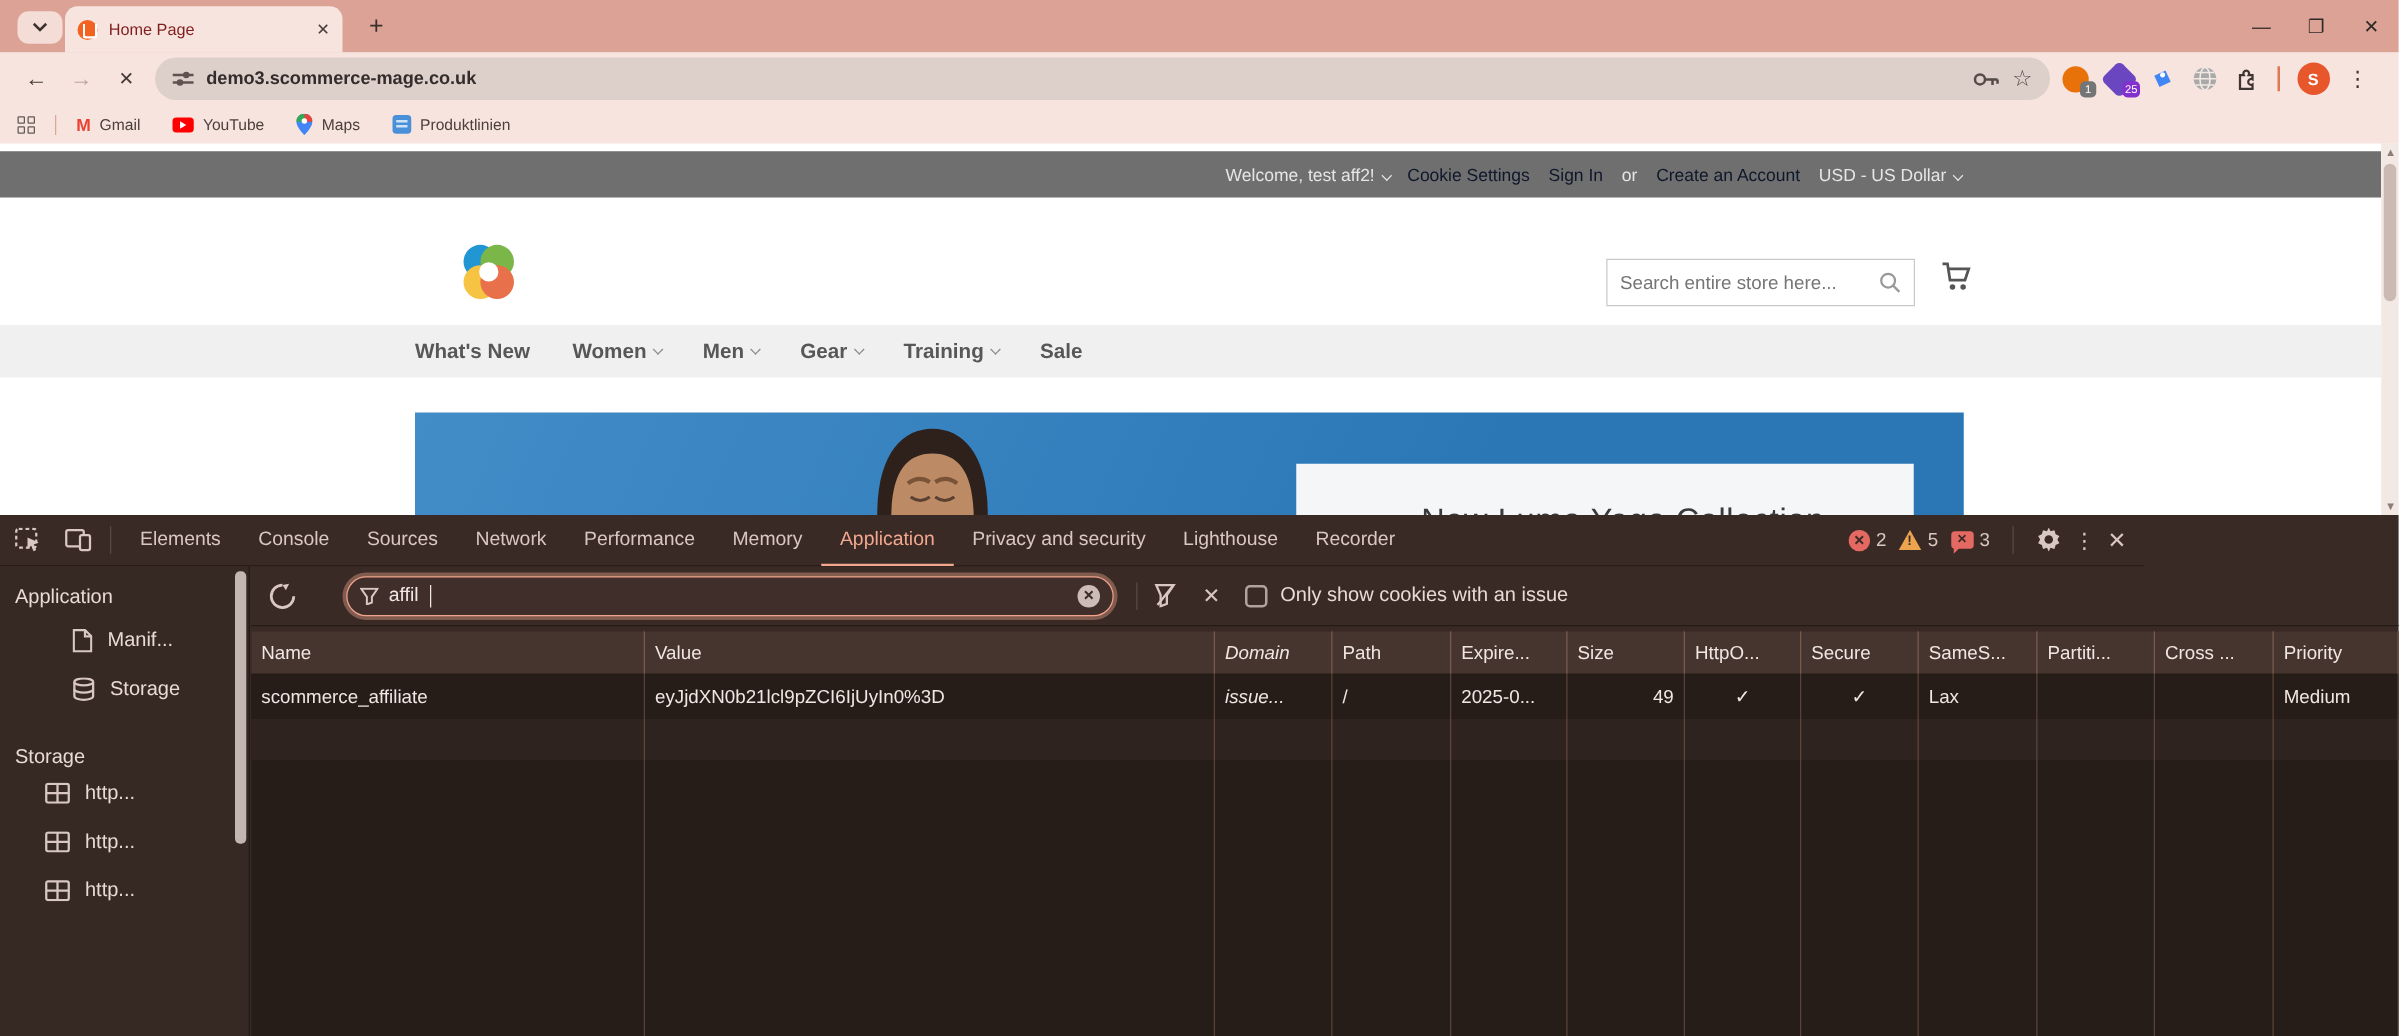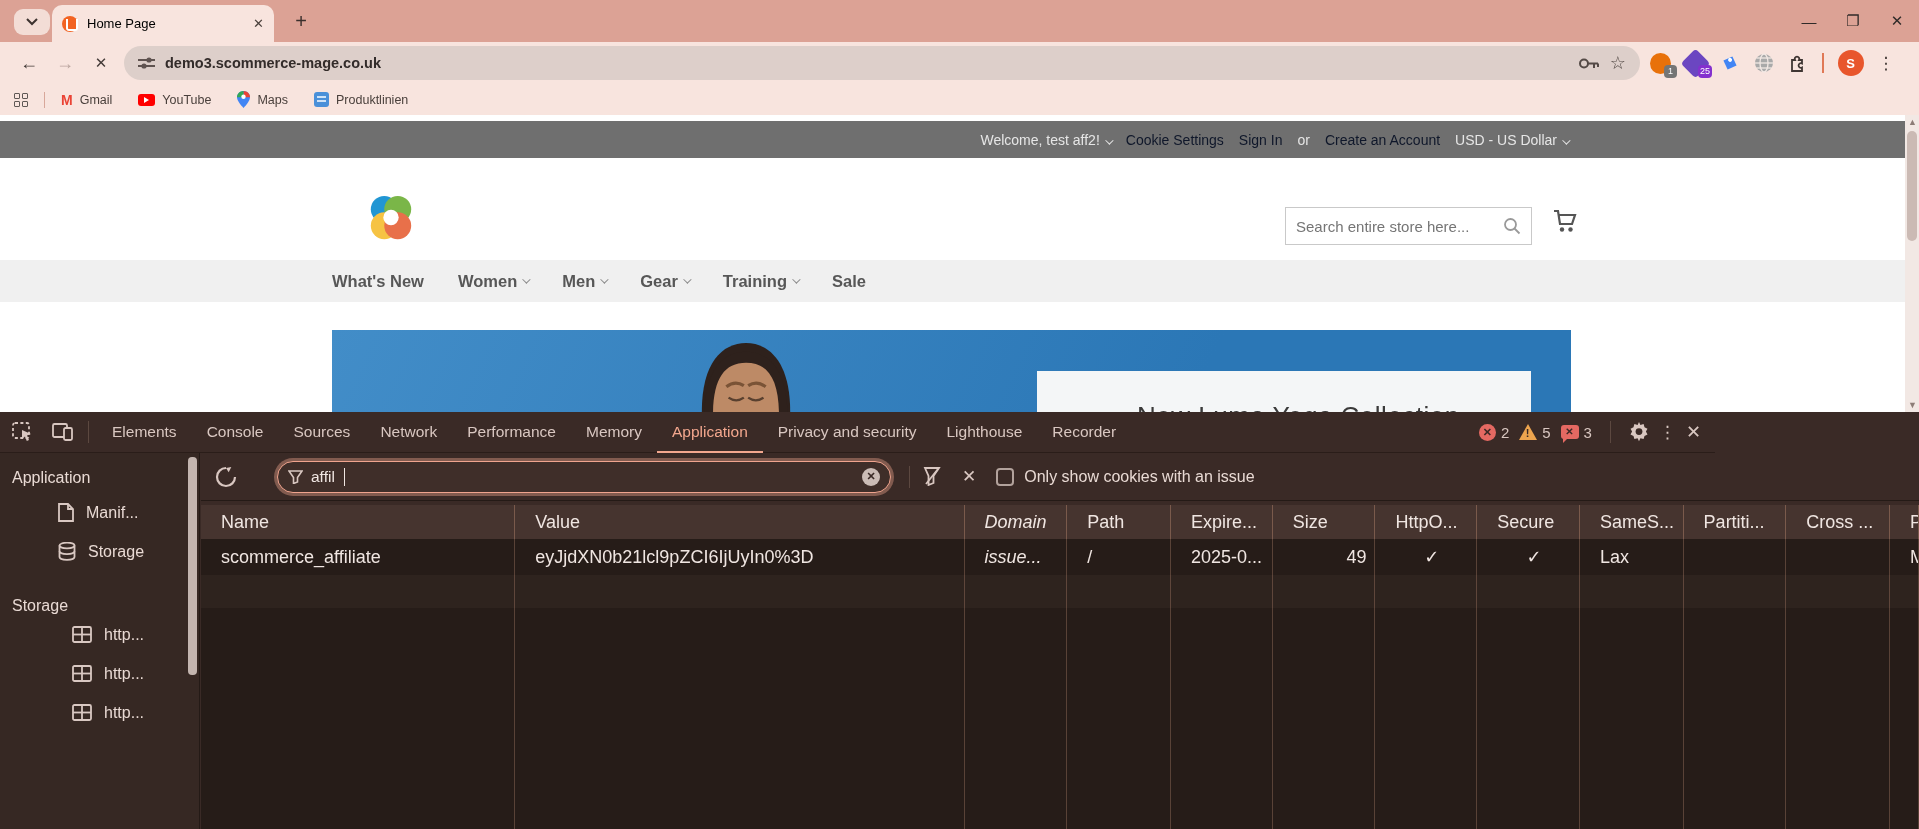--- a/index.html
+++ b/index.html
@@ -3,21 +3,21 @@
 <meta charset="utf-8">
 <style>
   * { margin:0; padding:0; box-sizing:border-box; }
   html,body { width:1919px; height:829px; overflow:hidden; font-family:"Liberation Sans",sans-serif; background:#fff; }
   #stage { position:relative; width:1919px; height:829px; }
 
   
   #tabstrip { position:absolute; top:0; left:0; width:1919px; height:42px; background:#dca295; }
   .tabsearch { position:absolute; left:14px; top:9px; width:36px; height:26px; background:#f3ddd6; border-radius:9px; display:flex; align-items:center; justify-content:center; color:#3c322f; }
   .tab { position:absolute; left:52px; top:5px; width:222px; height:37px; background:#f8e4de; border-radius:10px 10px 0 0; display:flex; align-items:center; padding:0 10px; gap:9px; }
-  .tab .title { font-size:13px; color:#000000; flex:1; white-space:nowrap; overflow:hidden; }
+  .tab .title { font-size:13px; color:#7f1d1d; flex:1; white-space:nowrap; overflow:hidden; }
   .tab .close { color:#4a403c; font-size:13px; }
   .favicon { width:16px; height:16px; border-radius:50%; background:#f26322; position:relative; flex:0 0 16px; }
   .favicon::after { content:""; position:absolute; left:4px; top:3px; width:8px; height:10px; border:2px solid #fff; border-top:none; border-radius:0 0 3px 3px; }
   .newtab { position:absolute; left:288px; top:8px; width:26px; height:26px; color:#3a2f2c; font-size:20px; display:flex; align-items:center; justify-content:center; }
   .wctl { position:absolute; top:0; height:42px; width:44px; display:flex; align-items:center; justify-content:center; color:#2f2a28; font-size:15px; }
   #toolbar { position:absolute; top:42px; left:0; width:1919px; height:42px; background:#f8e4de; }
   .navbtn { position:absolute; top:8px; width:26px; height:26px; display:flex; align-items:center; justify-content:center; font-size:18px; color:#433a37; }
   .navbtn.dim { color:#bba69f; }
   #omnibox { position:absolute; left:124px; top:4px; width:1516px; height:34px; background:#ddcfca; border-radius:17px; display:flex; align-items:center; padding:0 14px; gap:10px; }
   #omnibox .url { font-size:14.5px; color:#332c2a; flex:1;font-weight:bold; }
@@ -67,39 +67,39 @@
   .badge { display:flex; align-items:center; gap:5px; font-size:15px; color:#d9c7c1; }
   .errdot { width:17px; height:17px; border-radius:50%; background:#e46962; color:#3a2a26; font-size:11px; font-weight:bold; display:flex; align-items:center; justify-content:center; }
   .warntri { width:0; height:0; border-left:9px solid transparent; border-right:9px solid transparent; border-bottom:16px solid #eda44e; position:relative; }
   .warntri::after { content:"!"; position:absolute; left:-2.5px; top:3px; font-size:11px; font-weight:bold; color:#3a2a26; }
   .issuebub { width:18px; height:14px; background:#e46962; border-radius:3px; position:relative; color:#3a2a26; font-size:10px; font-weight:bold; text-align:center; line-height:14px; }
   .issuebub::after { content:""; position:absolute; left:2px; bottom:-4px; border-top:5px solid #e46962; border-right:5px solid transparent; }
   #dt-sidebar { position:absolute; top:41px; left:0; width:200px; height:376px; background:#362823; border-right:1px solid #241a16; }
   .sb-h { font-size:16px; color:#e9dad4; padding:16px 0 0 12px; }
   .sb-it { display:flex; align-items:center; gap:12px; height:39px; padding-left:58px; font-size:16px; color:#e9dad4; white-space:nowrap; }
   .sb-it.tree0 { padding-left:14px; gap:10px; }
-  .sb-it.tree1 { padding-left:72px; }
+  .sb-it.tree1 { padding-left:36px; }
   .tri { width:0; height:0; border-left:6px solid transparent; border-right:6px solid transparent; border-top:7px solid #d9c8c2; }
   #sb-scroll { position:absolute; top:4px; right:2px; width:9px; height:368px; }
   #sb-scroll .thumb { position:absolute; top:0; left:0; width:9px; height:218px; background:#c3b5af; border-radius:4px; }
   #dt-main { position:absolute; top:41px; left:201px; width:1718px; height:376px;text-align:right; }
   #dt-toolbar { position:absolute; top:0; left:0; width:1718px; height:48px; display:flex; align-items:center; border-bottom:1px solid #241a16; }
   #filterpill { width:614px; height:32px; margin-left:40px; border:1.5px solid #f0a48e; box-shadow:0 0 0 3px rgba(240,164,142,.4); border-radius:16px; display:flex; align-items:center; padding:0 10px; gap:8px; background:#3f2e29; }
   #filterpill .ftext { font-size:15.5px; color:#f0e6e2; }
   .caret { display:inline-block; width:1.5px; height:18px; background:#f0e6e2; margin-left:1px; animation:none; }
   .clearx { margin-left:auto; width:18px; height:18px; border-radius:50%; background:#cbbcb6; color:#3a2a26; font-size:11px; font-weight:bold; display:flex; align-items:center; justify-content:center; }
   .dt-xbtn { font-size:17px; color:#d9c7c1; padding:0 6px; }
   .cb { width:18px; height:18px; border:2px solid #b2a29c; border-radius:4px; margin-left:14px; }
   #cb-label { font-size:16px; color:#e9dad4; margin-left:10px; }
   #cookie-table { position:absolute; top:52px; left:0; width:1718px; height:324px; background:#261c18; }
   .trow { display:flex; width:1718px; }
   .trow.head { background:#46342f; height:34px; }
   .trow.data { background:#261c18; height:36px; }
   .trow.empty1 { background:#2e231e; height:33px; }
-  .tc { padding:0 8px; display:flex; align-items:center; font-size:18px; color:#f0e6e2; border-right:1px solid rgba(186,138,114,.35); overflow:hidden; white-space:nowrap;margin-left:12px; }
+  .tc { padding:0 8px; display:flex; align-items:center; font-size:15px; color:#f0e6e2; border-right:1px solid rgba(186,138,114,.35); overflow:hidden; white-space:nowrap; }
   .trow.head .tc { border-right:1px solid rgba(186,138,114,.45); }
   .c0{width:315px;} .c1{width:456px;} .c2{width:94px;font-style:italic;} .c3{width:95px;} .c4{width:93px;} .c5{width:94px; justify-content:flex-end;} .c6{width:93px; justify-content:center;} .c7{width:94px; justify-content:center;} .c8{width:95px;} .c9{width:94px;} .c10{width:95px;} .c11{flex:1;}
   .trow.head .c5{justify-content:flex-start;} .trow.head .c6,.trow.head .c7{justify-content:flex-start;}
   #table-bg { position:absolute; top:103px; left:0; width:1718px; height:221px; display:flex; }
   #table-bg .tc { height:221px; }
   svg { display:block; }
 </style>
 </head>
 <body>
 

